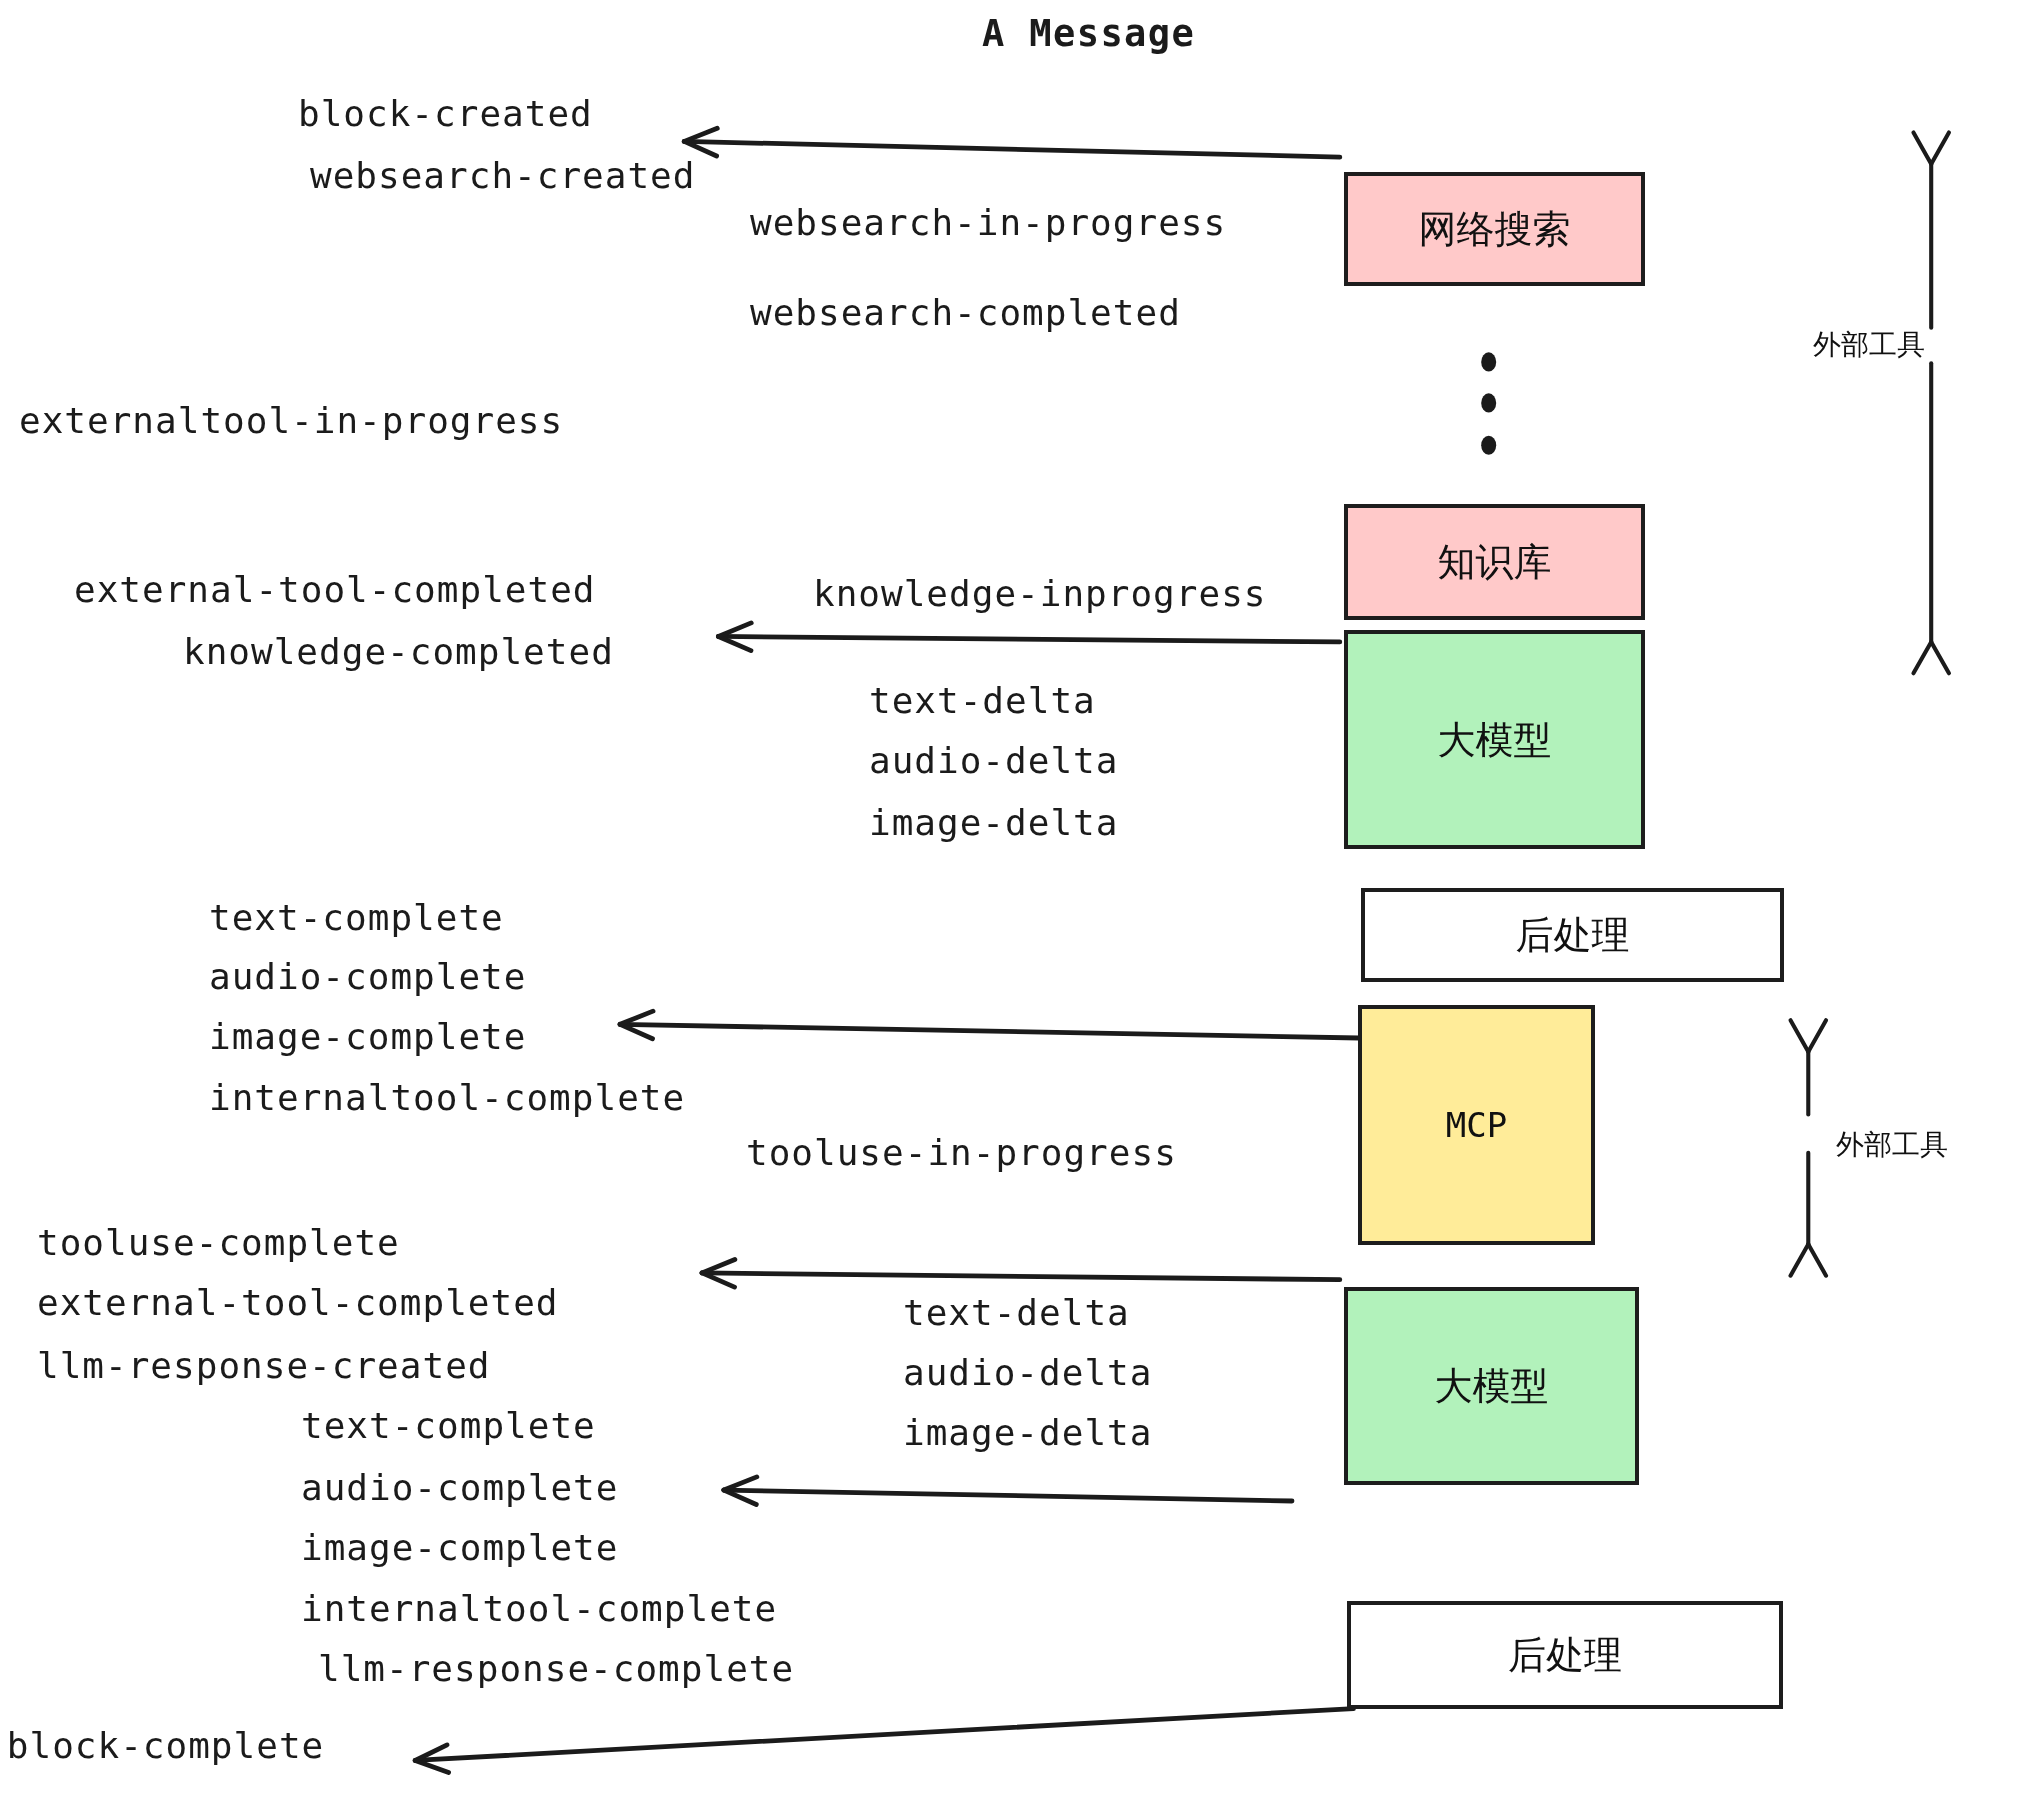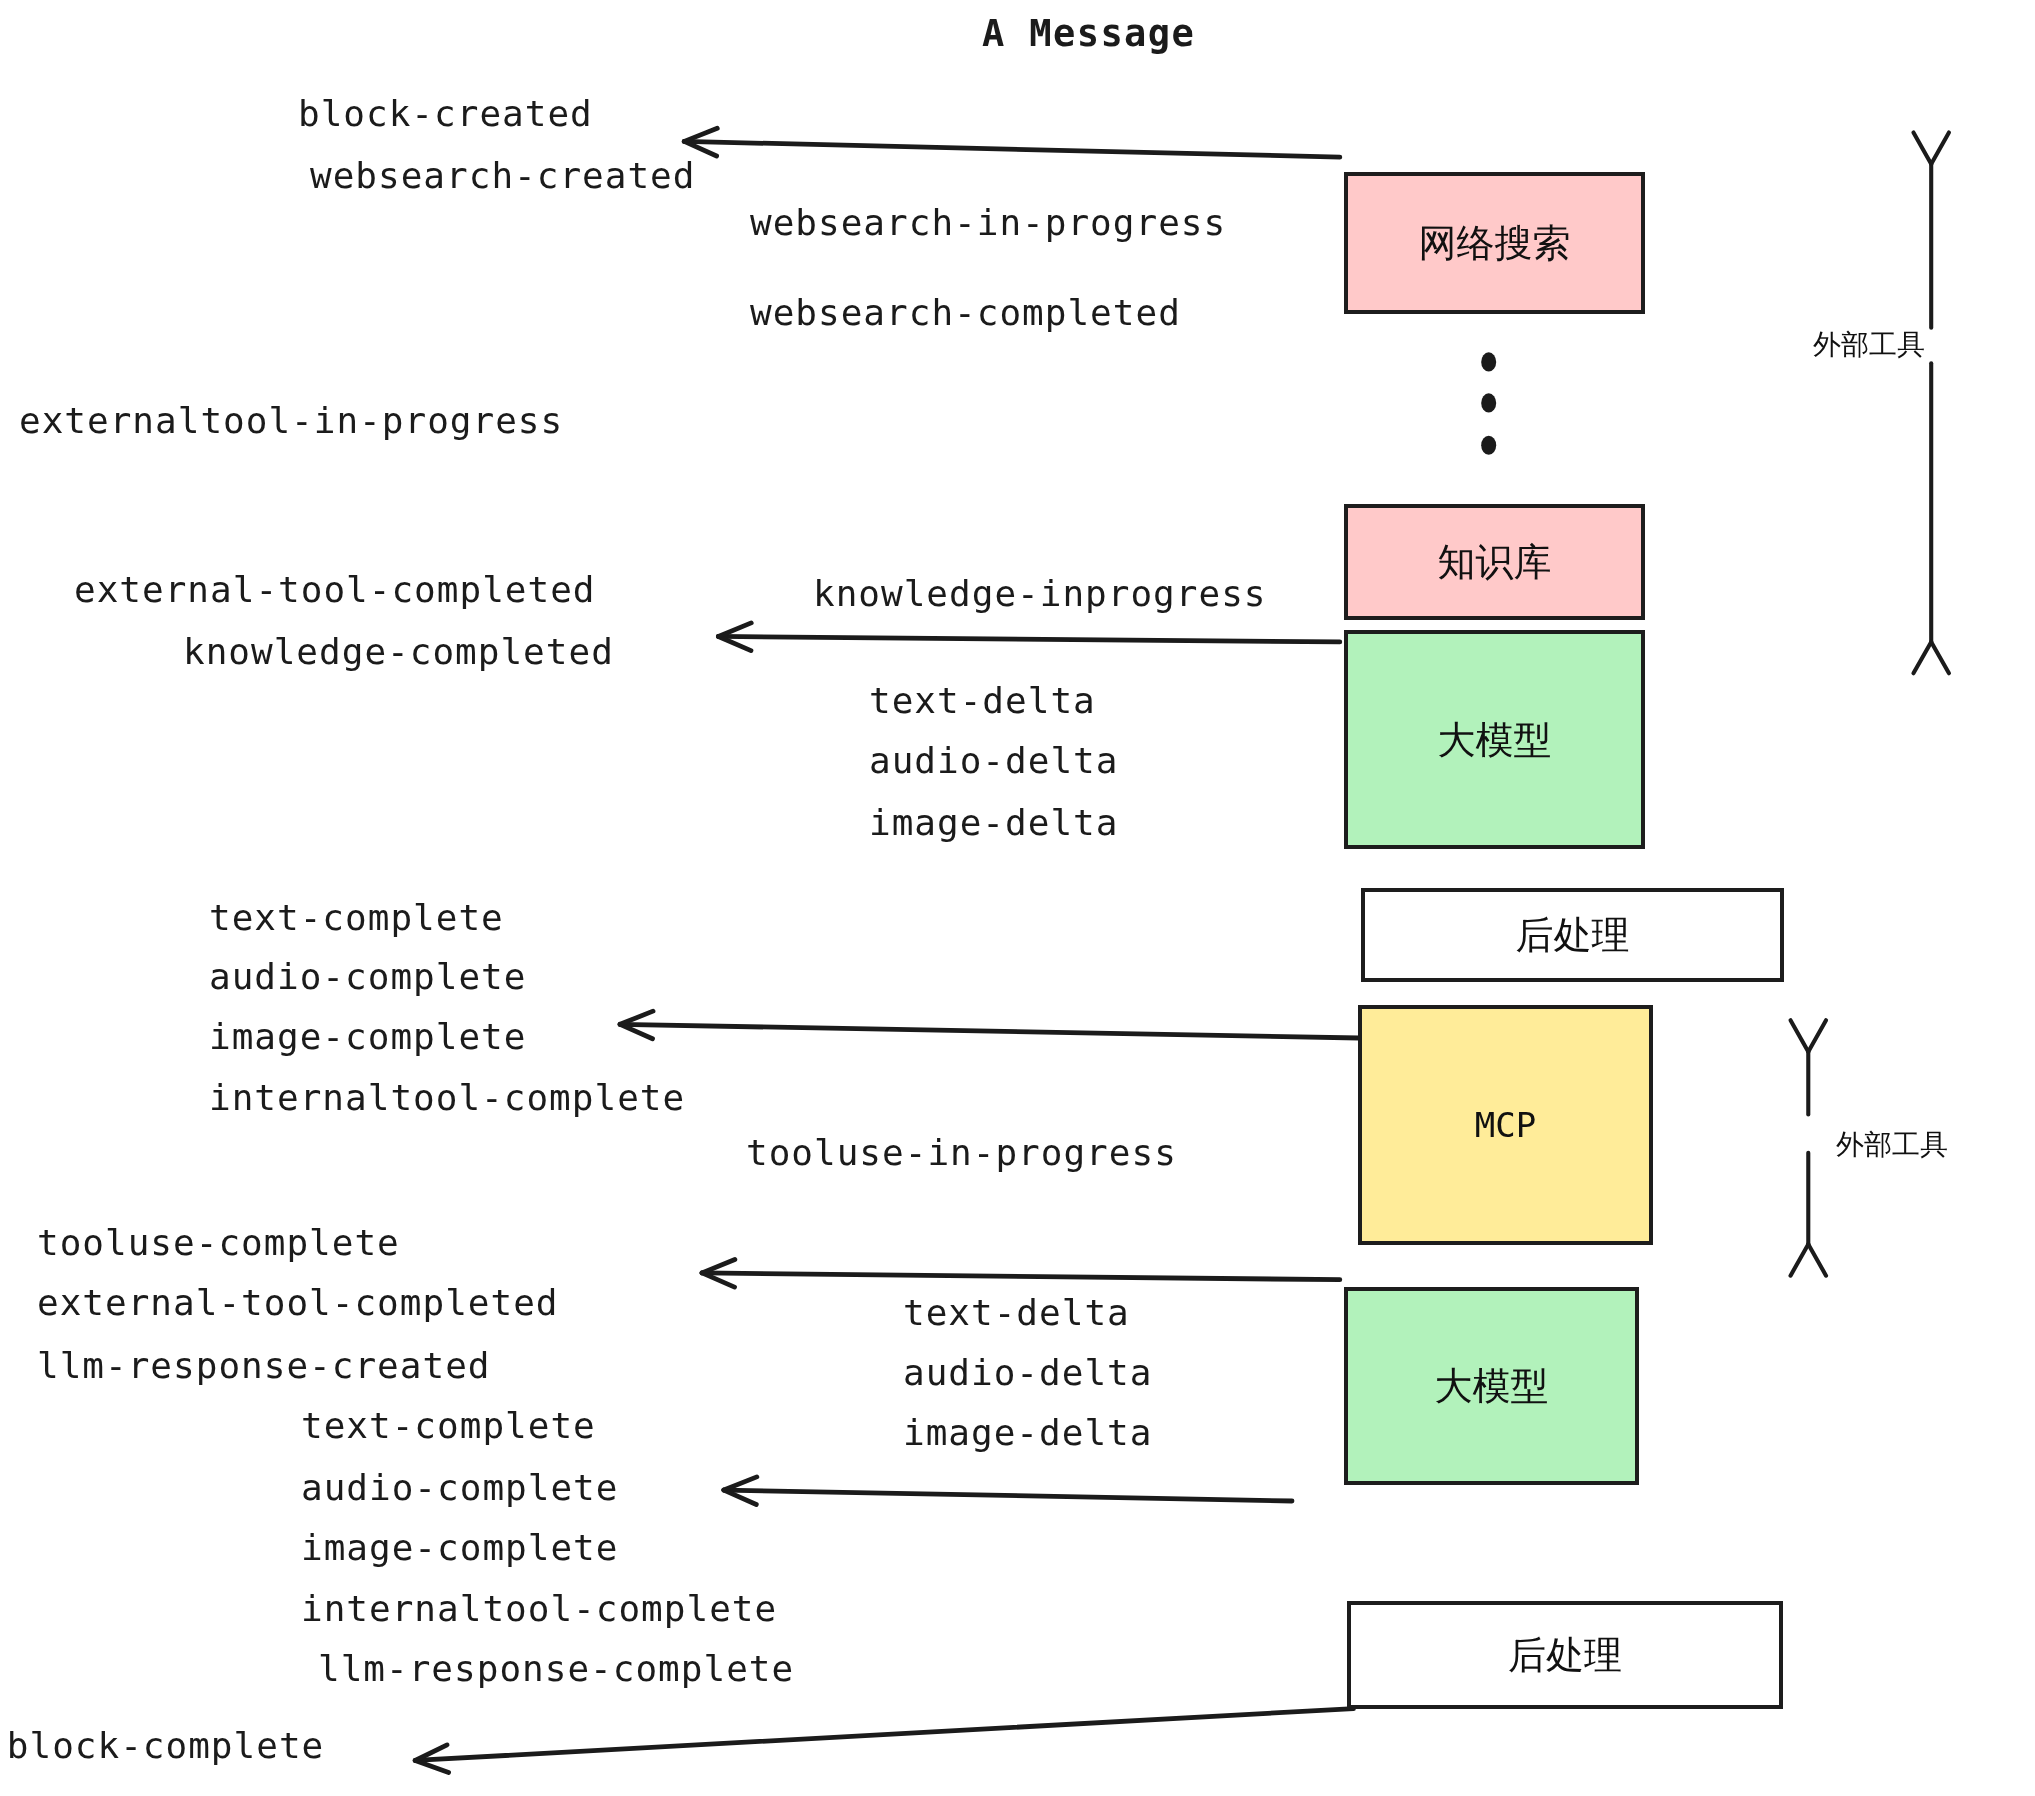--- a/index.html
+++ b/index.html
@@ -85,33 +85,33 @@
         </g>
       </g>
     <g id="dots-layer" fill="#1b1b1b">
         <ellipse cx="2180" cy="530" rx="11" ry="14"></ellipse>
         <ellipse cx="2180" cy="590" rx="11" ry="14"></ellipse>
         <ellipse cx="2180" cy="652" rx="11" ry="14"></ellipse>
       </g>
   </svg>
 
   <div id="nodes-layer">
-      <div class="node" style="left: 1344px; top: 172px; width: 301px; height: 142px; background: rgb(255, 201, 201);">
+      <div class="node" style="left: 1344px; top: 172px; width: 301px; height: 114px; background: rgb(255, 201, 201);">
         <span class="boxlbl" style="position: static;">网络搜索</span>
       </div>
       <div class="node" style="left: 1344px; top: 504px; width: 301px; height: 116px; background: rgb(255, 201, 201);">
         <span class="boxlbl" style="position: static;">知识库</span>
       </div>
       <div class="node" style="left: 1344px; top: 630px; width: 301px; height: 219px; background: rgb(178, 242, 187);">
         <span class="boxlbl" style="position: static;">大模型</span>
       </div>
       <div class="node" style="left: 1361px; top: 888px; width: 423px; height: 94px; background: rgb(255, 255, 255);">
         <span class="boxlbl" style="position: static;">后处理</span>
       </div>
-      <div class="node" style="left: 1358px; top: 1005px; width: 295px; height: 240px; background: rgb(255, 236, 153);">
+      <div class="node" style="left: 1358px; top: 1005px; width: 237px; height: 240px; background: rgb(255, 236, 153);">
         <span class="boxlbl mcplbl" style="position: static;">MCP</span>
       </div>
       <div class="node" style="left: 1344px; top: 1287px; width: 295px; height: 198px; background: rgb(178, 242, 187);">
         <span class="boxlbl" style="position: static;">大模型</span>
       </div>
       <div class="node" style="left: 1347px; top: 1601px; width: 436px; height: 108px; background: rgb(255, 255, 255);">
         <span class="boxlbl" style="position: static;">后处理</span>
       </div>
     </div>
   <div id="events-layer">

